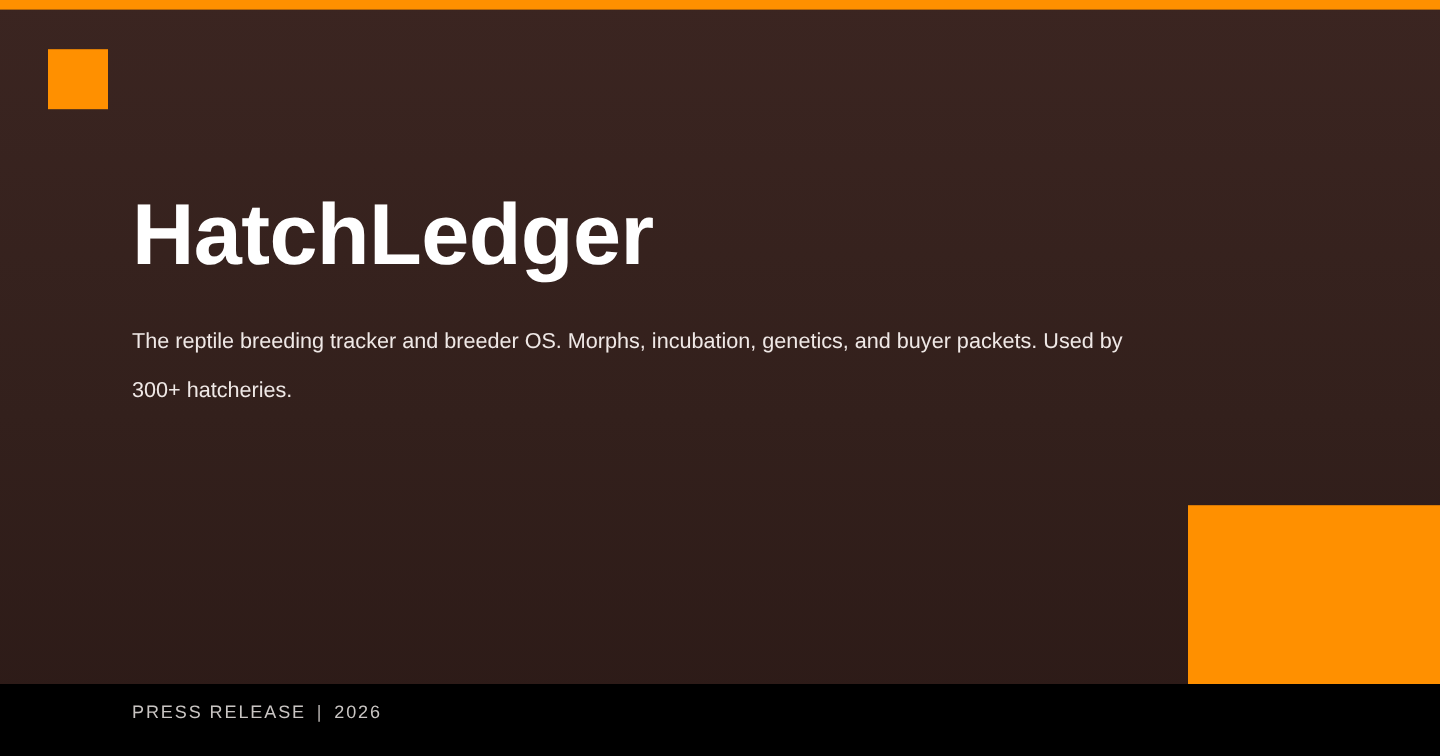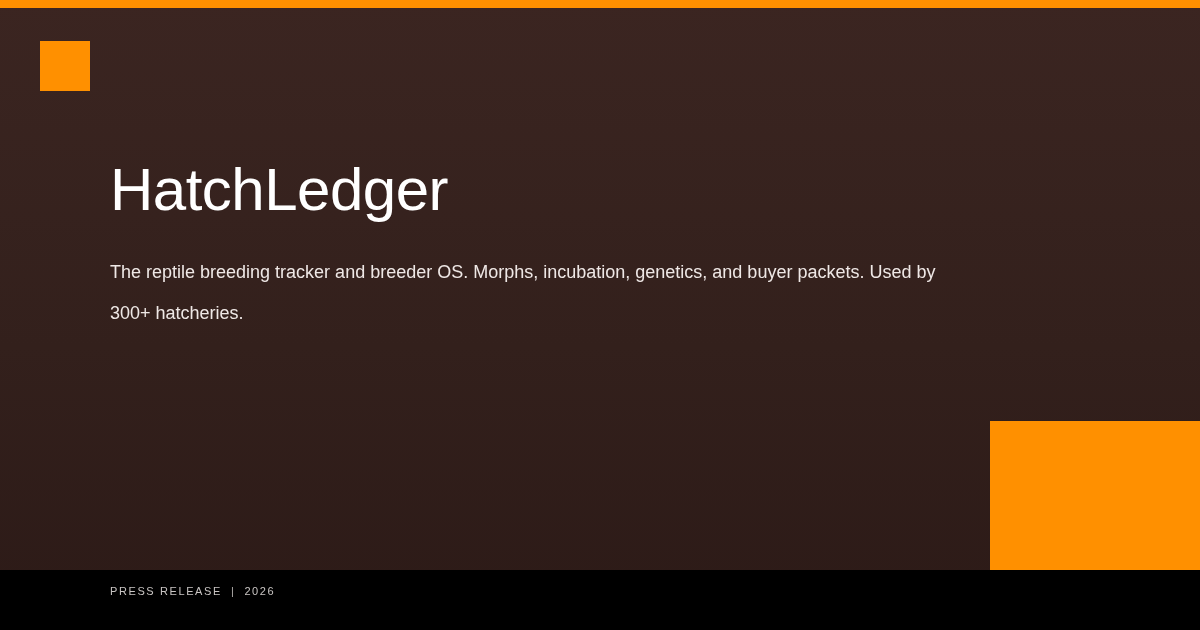--- a/index.html
+++ b/index.html
@@ -49,22 +49,22 @@
 
   
   .content {
     position: absolute;
     left: 110px;
     top: 160px;
     width: 900px;
   }
   .title {
     margin: 0;
-    font-size: 60px;
-    font-weight: 400;
+    font-size: 72px;
+    font-weight: 700;
     line-height: 1.0;
     color: #ffffff;
     letter-spacing: -0.5px;
   }
   .subtitle {
     margin: 0;
     padding-top: 32px;
     font-size: 18px;
     font-weight: 400;
     line-height: 41px;
@@ -78,21 +78,21 @@
     left: 0;
     top: 570px;
     width: 1200px;
     height: 60px;
     background: #000000;
   }
   .footer-text {
     position: absolute;
     left: 110px;
     top: 585px;
-    font-size: 11px;
+    font-size: 15px;
     letter-spacing: 1.6px;
     color: #c9c5c3;
     white-space: pre;
   }
   .footer-sep {
     display: inline-block;
     padding: 0 9px;
     color: #b4b0ae;
   }
 </style>

